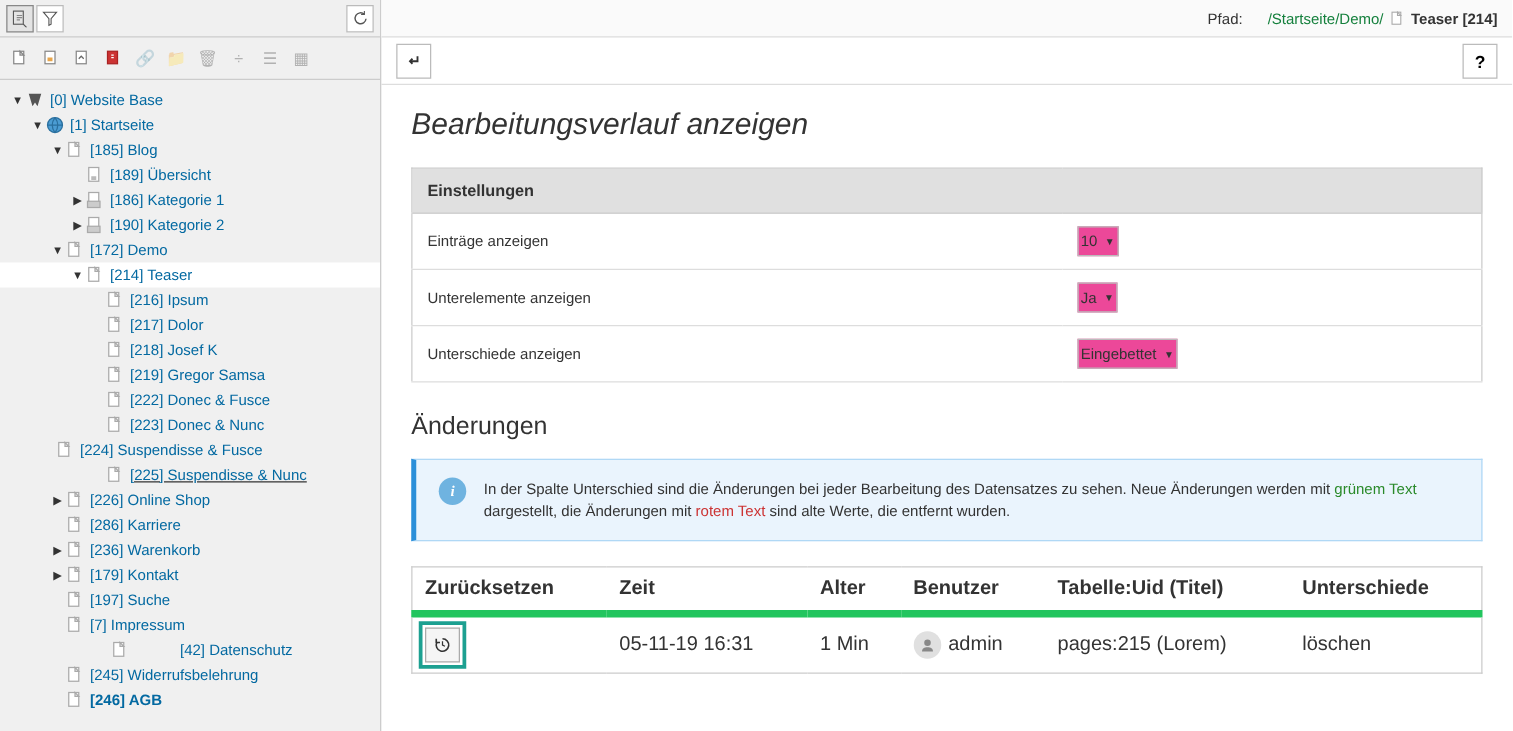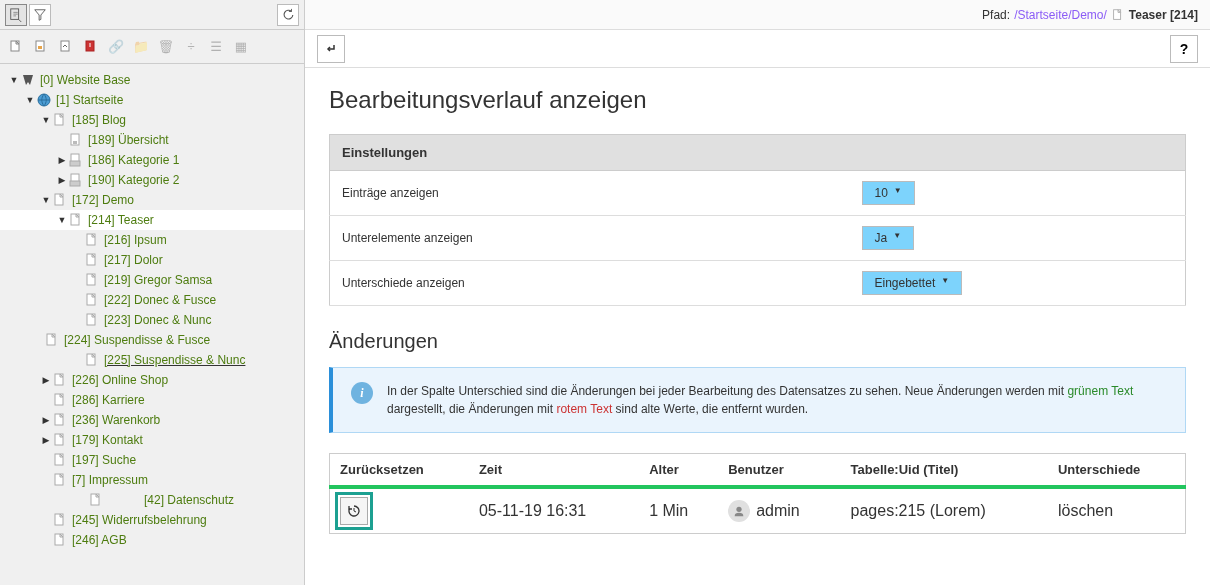--- a/index.html
+++ b/index.html
@@ -12,45 +12,45 @@
 .tbtn.active { background: #e4e4e4; border-color: #888; }
 .sidebar-icons { height: 34px; display: flex; align-items: center; padding: 4px 6px; gap: 5px; border-bottom: 1px solid #ccc; }
 .ibtn { width: 20px; height: 20px; display: inline-flex; align-items: center; justify-content: center; cursor: pointer; font-size: 13px; color: #555; }
 .ibtn.red { color: #c33; }
 .ibtn.dim { opacity: 0.4; }
 .tree { flex: 1; overflow: auto; padding: 6px 0; }
 .tree-row { display: flex; align-items: center; height: 20px; padding-right: 4px; cursor: pointer; white-space: nowrap; }
 .tree-row.selected { background: #fff; }
 .tree-toggle { width: 12px; text-align: center; font-size: 9px; color: #333; }
 .tree-icon { width: 16px; height: 16px; display: inline-flex; align-items: center; justify-content: center; margin-right: 4px; }
-.tree-label { font-size: 12px; color: #4d7c0f; }
+.tree-label { font-size: 12px; color: #0369a1; }
 .content { flex: 1; display: flex; flex-direction: column; overflow: hidden; }
 .path-bar { height: 30px; display: flex; align-items: center; justify-content: flex-end; padding: 0 12px; font-size: 12px; background: #fafafa; border-bottom: 1px solid #ddd; }
 .path-bar .pfad { margin-right: 4px; }
-.path-bar .pathval { color: #8b5cf6; }
+.path-bar .pathval { color: #15803d; margin-left: 16px; }
 .path-bar .page-icon { margin: 0 4px; }
 .path-bar strong { font-weight: bold; }
 .content-toolbar { height: 38px; display: flex; align-items: center; padding: 0 12px; border-bottom: 1px solid #ddd; }
 .content-toolbar .right { margin-left: auto; }
 .sq-btn { width: 28px; height: 28px; border: 1px solid #bbb; background: #fff; display: inline-flex; align-items: center; justify-content: center; cursor: pointer; font-size: 14px; font-weight: bold; }
 .main { flex: 1; overflow: auto; padding: 18px 24px; }
-h1 { font-size: 24px; font-weight: 500; margin-bottom: 20px; }
+h1 { font-size: 24px; font-weight: 500; margin-bottom: 20px; font-style: italic; }
 h2 { font-size: 20px; font-weight: 500; margin: 24px 0 14px; }
 .settings-table { width: 100%; border: 1px solid #ccc; border-collapse: collapse; }
 .settings-table th { background: #e0e0e0; text-align: left; padding: 10px 12px; font-weight: bold; font-size: 13px; border-bottom: 1px solid #ccc; }
 .settings-table td { padding: 10px 12px; border-bottom: 1px solid #ddd; font-size: 12px; }
 .settings-table td:first-child { width: 520px; }
-.dd-btn { display: inline-flex; background: #7dd3fc; border: 1px solid #bbb; padding: 4px 12px; cursor: pointer; font-size: 12px; }
+.dd-btn { display: inline-flex; align-items: center; background: #ec4899; border: 1px solid #bbb; padding: 4px 2px; cursor: pointer; font-size: 12px; }
 .dd-btn .caret { margin-left: 6px; font-size: 8px; }
 .info-box { border: 1px solid #b0d8f5; border-left: 4px solid #2b8fd9; background: #eaf4fd; padding: 14px 16px 14px 54px; position: relative; font-size: 12px; line-height: 1.5; margin-bottom: 20px; }
 .info-box .info-icon { position: absolute; left: 18px; top: 14px; width: 22px; height: 22px; border-radius: 50%; background: #6fb3e0; color: #fff; display: flex; align-items: center; justify-content: center; font-weight: bold; font-style: italic; font-family: Georgia, serif; }
 .info-box .green { color: #2a8a2a; }
 .info-box .red { color: #c33; }
 .chg-table { width: 100%; border: 1px solid #ccc; border-collapse: collapse; }
-.chg-table th { text-align: left; padding: 8px 10px; font-weight: bold; font-size: 13px; background: #fff; border-bottom: 4px solid #22c55e; }
+.chg-table th { text-align: left; padding: 8px 10px; font-weight: bold; font-size: 16px; background: #fff; border-bottom: 6px solid #22c55e; }
 .chg-table td { padding: 8px 10px; font-size: 16px; vertical-align: middle; }
 .revert-btn { width: 28px; height: 28px; border: 1px solid #aaa; background: #f5f5f5; display: inline-flex; align-items: center; justify-content: center; cursor: pointer; font-size: 14px; outline: 3px solid #1ca091; outline-offset: 2px; }
 .user-cell { display: flex; align-items: center; gap: 6px; }
 .avatar { width: 22px; height: 22px; border-radius: 50%; background: #e0e0e0; display: inline-flex; align-items: center; justify-content: center; font-size: 14px; color: #888; }
 svg { display: block; }
 </style>
 </head>
 <body>
 
 <div class="app">
@@ -208,20 +208,30 @@
           <span class="tree-label">[217] Dolor</span>
         </div>
         <div class="tree-row" style="padding-left: 72px;">
           <span class="tree-toggle"></span>
           <span class="tree-icon">
             <svg width="16" height="16" viewBox="0 0 16 16">
               <rect x="3" y="2" width="8" height="11" fill="#fff" stroke="#aaa"></rect>
               <path d="M8 2l3 3h-3z" fill="#eee" stroke="#aaa"></path>
             </svg>
           </span>
+          <span class="tree-label">[218] Josef K</span>
+        </div>
+        <div class="tree-row" style="padding-left: 72px;">
+          <span class="tree-toggle"></span>
+          <span class="tree-icon">
+            <svg width="16" height="16" viewBox="0 0 16 16">
+              <rect x="3" y="2" width="8" height="11" fill="#fff" stroke="#aaa"></rect>
+              <path d="M8 2l3 3h-3z" fill="#eee" stroke="#aaa"></path>
+            </svg>
+          </span>
           <span class="tree-label">[219] Gregor Samsa</span>
         </div>
         <div class="tree-row" style="padding-left: 72px;">
           <span class="tree-toggle"></span>
           <span class="tree-icon">
             <svg width="16" height="16" viewBox="0 0 16 16">
               <rect x="3" y="2" width="8" height="11" fill="#fff" stroke="#aaa"></rect>
               <path d="M8 2l3 3h-3z" fill="#eee" stroke="#aaa"></path>
             </svg>
           </span>
@@ -330,21 +340,21 @@
         <div class="tree-row" style="padding-left: 40px;">
           <span class="tree-toggle"></span>
           <span class="tree-icon">
             <svg width="16" height="16" viewBox="0 0 16 16">
               <rect x="3" y="2" width="8" height="11" fill="#fff" stroke="#aaa"></rect>
               <path d="M8 2l3 3h-3z" fill="#eee" stroke="#aaa"></path>
             </svg>
           </span>
           <span class="tree-label">[245] Widerrufsbelehrung</span>
         </div>
-        <div class="tree-row" style="padding-left: 40px;">
+        <div class="tree-row" style="padding-left: 40px; font-weight: bold;">
           <span class="tree-toggle"></span>
           <span class="tree-icon">
             <svg width="16" height="16" viewBox="0 0 16 16">
               <rect x="3" y="2" width="8" height="11" fill="#fff" stroke="#aaa"></rect>
               <path d="M8 2l3 3h-3z" fill="#eee" stroke="#aaa"></path>
             </svg>
           </span>
           <span class="tree-label">[246] AGB</span>
         </div>
       </div>

